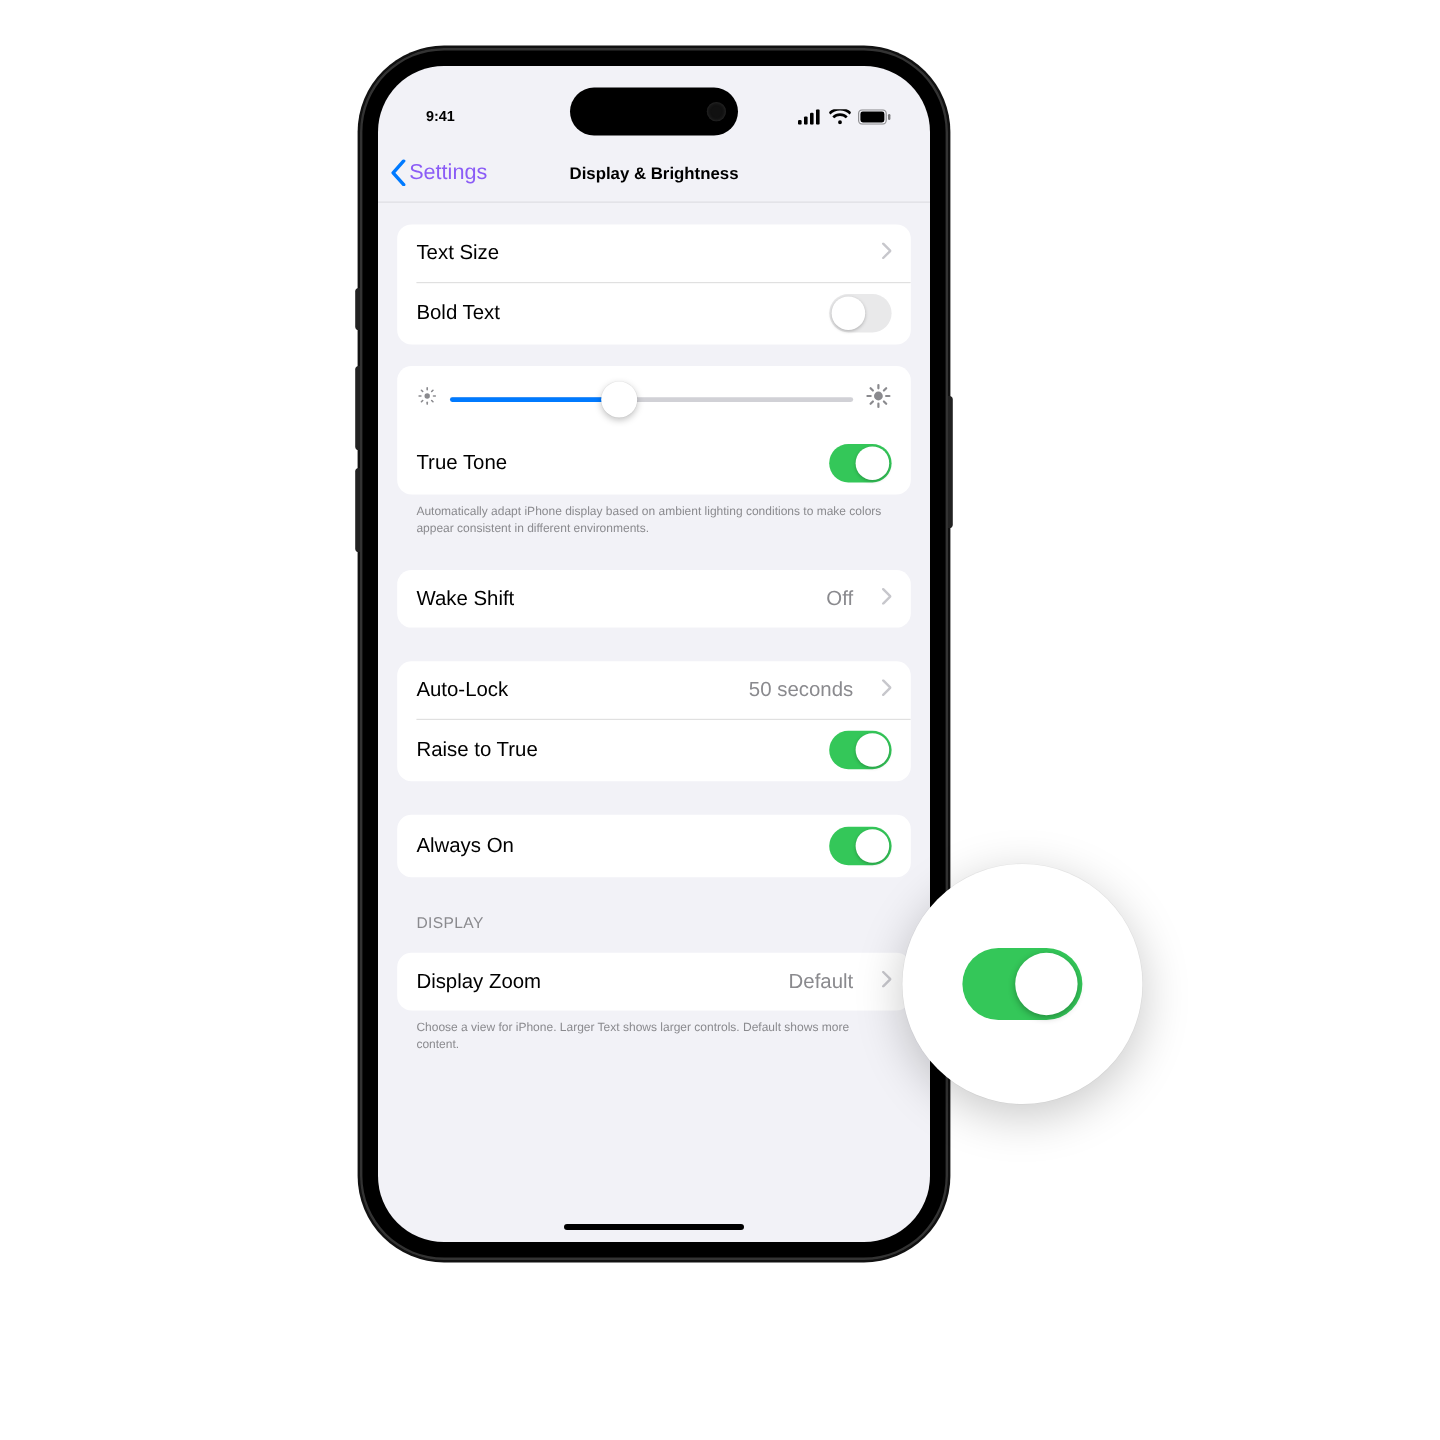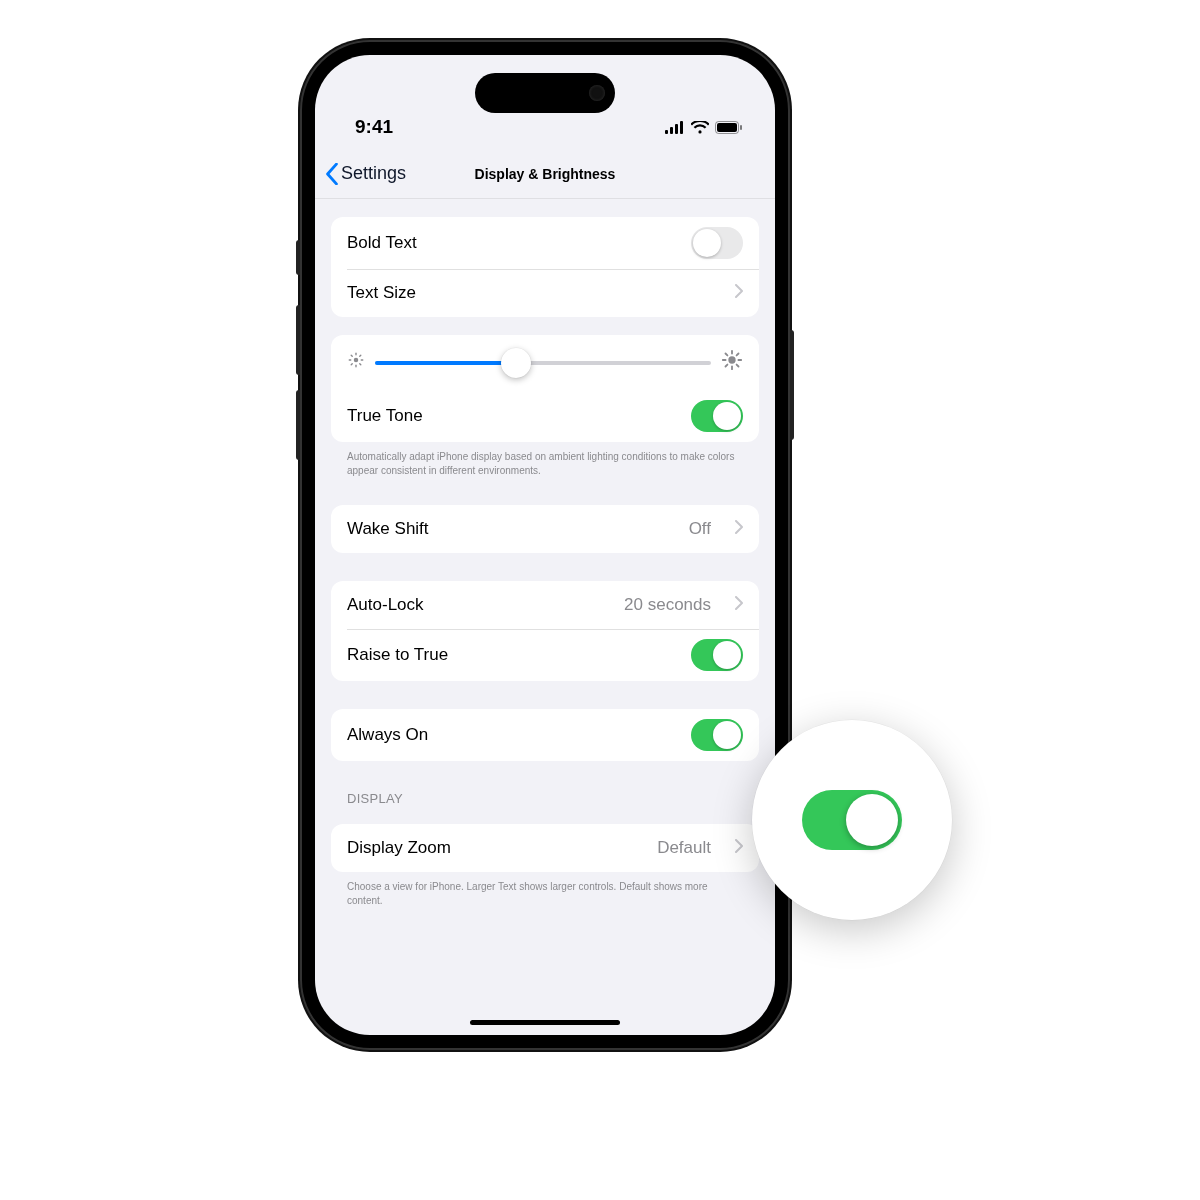--- a/index.html
+++ b/index.html
@@ -52,43 +52,42 @@
     .camera-dot {
       width: 16px; height: 16px; background: #111; border-radius: 50%;
       box-shadow: inset 0 0 3px #333;
     }
     .status-bar {
       height: 64px;
       display: flex;
       justify-content: space-between;
       align-items: center;
       padding: 20px 32px 0 40px;
-      font-size: 19px;
+      font-size: 12px;
       font-weight: 600;
       color: #000;
-      margin-top: 30px;
     }
     .status-right { display:flex; gap:6px; align-items:center; }
     .signal-icon svg, .wifi-icon svg, .battery-icon svg { display:block; }
 
     .nav-bar {
       height: 50px;
       display: flex;
       align-items: center;
       position: relative;
       border-bottom: 0.5px solid rgba(0,0,0,0.08);
       background: #f2f2f7;
     }
     .back-button {
       position:absolute;
       left: 10px;
       display:flex;
       align-items:center;
       gap:2px;
-      color: #0f172a;
+      color: #8b5cf6;
       font-size: 18px;
     }
     .nav-title {
       margin: 0 auto;
       font-size: 14px;
       font-weight: 600;
       color:#000;
     }
 
     .content {
@@ -239,32 +238,32 @@
           </svg>
         <span>Settings</span>
       </div>
       <div class="nav-title">Display &amp; Brightness</div>
     </div>
 
     <div class="content">
 
       <div class="group">
         <div class="row">
-          <span class="row-label">Bold Text</span>
-          <div class="toggle">
-              <div class="knob"></div>
-            </div>
-        </div>
-        <div class="row">
           <span class="row-label">Text Size</span>
           <span class="chevron">
             <svg width="8" height="14" viewBox="0 0 8 14">
                 <path d="M1 1 L7 7 L1 13" stroke="#c7c7cc" stroke-width="2" fill="none" stroke-linecap="round" stroke-linejoin="round"></path>
               </svg>
           </span>
+        </div>
+        <div class="row">
+          <span class="row-label">Bold Text</span>
+          <div class="toggle">
+              <div class="knob"></div>
+            </div>
         </div>
       </div>
 
       <div class="group">
         <div class="slider-row">
           <span class="sun-icon">
             <svg width="18" height="18" viewBox="0 0 24 24">
                 <circle cx="12" cy="12" r="3" fill="#8a8a8e"></circle>
                 <g stroke="#8a8a8e" stroke-width="1.8" stroke-linecap="round">
                   <line x1="12" y1="3" x2="12" y2="5"></line>
@@ -316,21 +315,21 @@
                   <path d="M1 1 L7 7 L1 13" stroke="#c7c7cc" stroke-width="2" fill="none" stroke-linecap="round" stroke-linejoin="round"></path>
                 </svg></span>
           </span>
         </div>
       </div>
 
       <div class="group" style="margin-top:28px">
         <div class="row">
           <span class="row-label">Auto-Lock</span>
           <span class="row-value">
-            <span>20 seconds</span>
+            <span>50 seconds</span>
             <span class="chevron"><svg width="8" height="14" viewBox="0 0 8 14">
                   <path d="M1 1 L7 7 L1 13" stroke="#c7c7cc" stroke-width="2" fill="none" stroke-linecap="round" stroke-linejoin="round"></path>
                 </svg></span>
           </span>
         </div>
         <div class="row">
           <span class="row-label">Raise to True</span>
           <div class="toggle on">
               <div class="knob"></div>
             </div>

